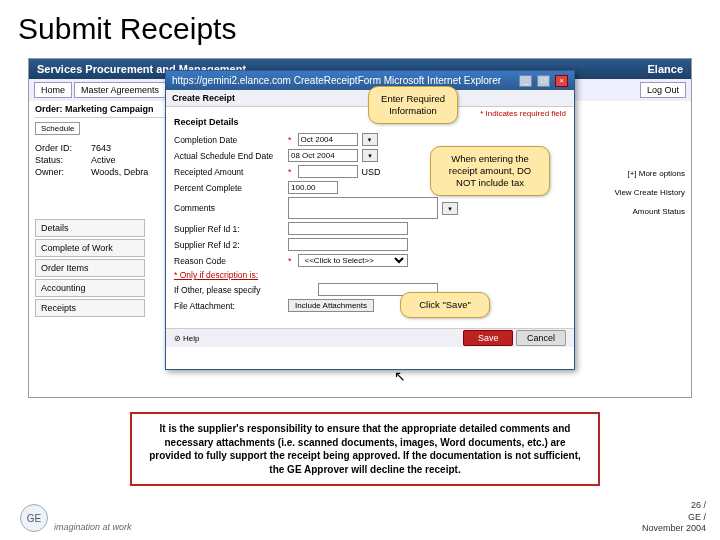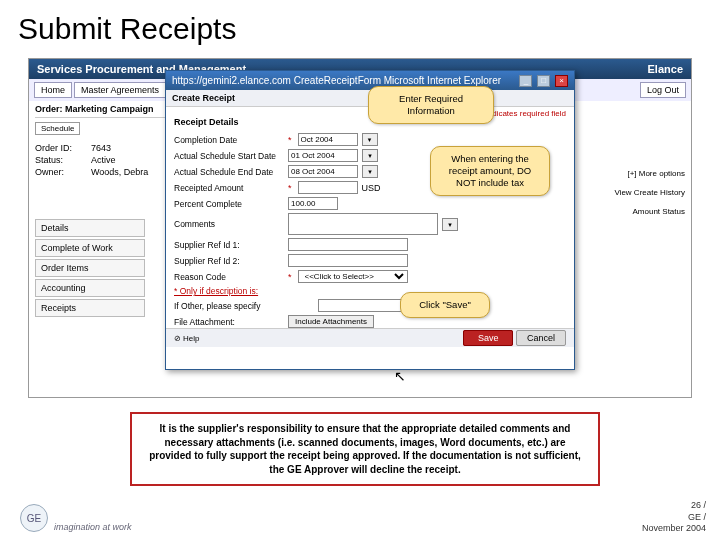--- a/index.html
+++ b/index.html
@@ -34,21 +34,21 @@
   .fld{ border:1px solid #888; height:13px; font-size:8px; padding:0 2px; background:#fff;}
   .dd{ width:16px; height:13px; border:1px solid #888; background:#eee; font-size:7px; text-align:center; line-height:11px;}
   .redlink{ color:#b00; font-size:8px; text-decoration:underline;}
   .attach-btn{ display:inline-block; border:1px solid #888; background:#eee; font-size:8px; padding:1px 6px;}
   .modal-foot{ position:absolute; bottom:0; left:0; right:0; background:#eef0f5; border-top:1px solid #ccc; padding:4px 8px; display:flex; justify-content:space-between; align-items:center;}
   .help{ font-size:8px;}
   .save-btn{ background:#b22; color:#fff; font-size:9px; padding:2px 14px; border:1px solid #800; border-radius:2px;}
   .cancel-btn{ background:#ddd; font-size:9px; padding:2px 10px; border:1px solid #999; border-radius:2px;}
   
   .callout{ position:absolute; background:#ffe9a8; border:1px solid #c8a23a; border-radius:10px; font-size:9.5px; padding:6px 10px; text-align:center; box-shadow:1px 1px 3px rgba(0,0,0,.25); line-height:1.25;}
-  .c1{ top:86px; left:368px; width:126px;}
+  .c1{ top:86px; left:368px; width:90px;}
   .c2{ top:146px; left:430px; width:120px;}
   .c3{ top:292px; left:400px; width:90px;}
   
   .red-box{ position:absolute; top:412px; left:130px; width:470px; border:2px solid #b22; padding:8px 10px; font-size:10px; font-weight:bold; text-align:center; line-height:1.35;}
   
   .footer-left{ position:absolute; bottom:8px; left:20px; display:flex; align-items:flex-end; gap:6px;}
   .ge-logo{ width:28px; height:28px; border-radius:50%; border:1px solid #9ab; display:flex; align-items:center; justify-content:center; font-size:10px; color:#557; background:#eef3f8;}
   .tagline{ font-size:9px; color:#667; font-style:italic;}
   .footer-right{ position:absolute; bottom:6px; right:14px; font-size:9px; text-align:right; line-height:1.25; color:#333;}
   .cursor{ position:absolute; top:368px; left:394px; font-size:14px; color:#000;}
@@ -115,25 +115,20 @@
     <div class="req-note">* Indicates required field</div>
     <div class="sect">Receipt Details</div>
 
     <div class="frow">
         <span class="flabel">Completion Date</span>
         <span class="star">*</span>
         <input class="fld" style="width: 60px;" value="Oct 2004">
         <span class="dd">▾</span>
       </div>
 
-    <div class="frow">
-        <span class="flabel">Actual Schedule Start Date</span>
-        <input class="fld" style="width: 70px;" value="01 Oct 2004">
-        <span class="dd">▾</span>
-      </div>
 
     <div class="frow">
         <span class="flabel">Actual Schedule End Date</span>
         <input class="fld" style="width: 70px;" value="08 Oct 2004">
         <span class="dd">▾</span>
       </div>
 
     <div class="frow">
         <span class="flabel">Receipted Amount</span>
         <span class="star">*</span>

